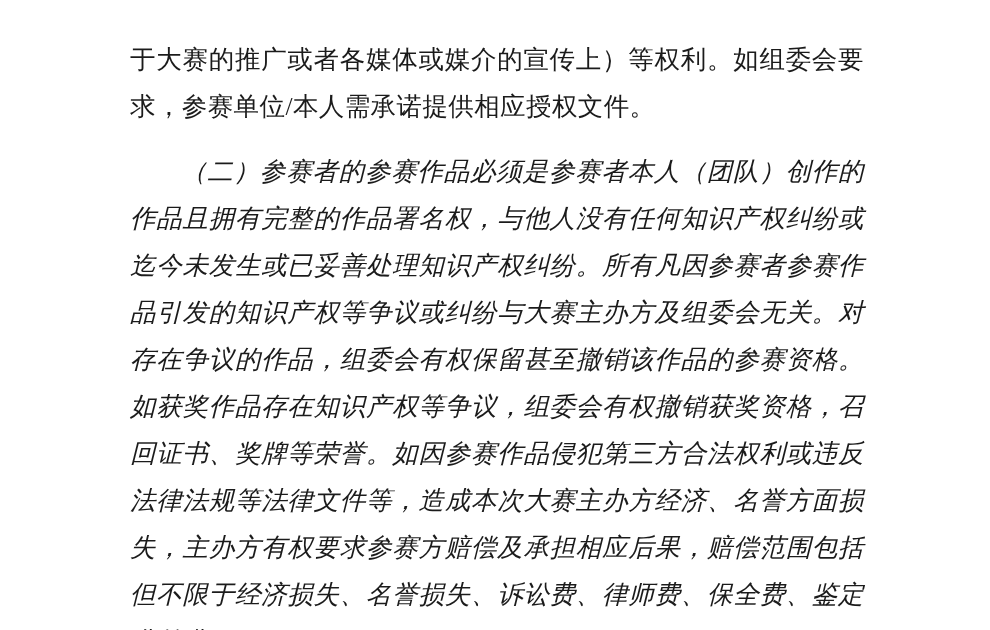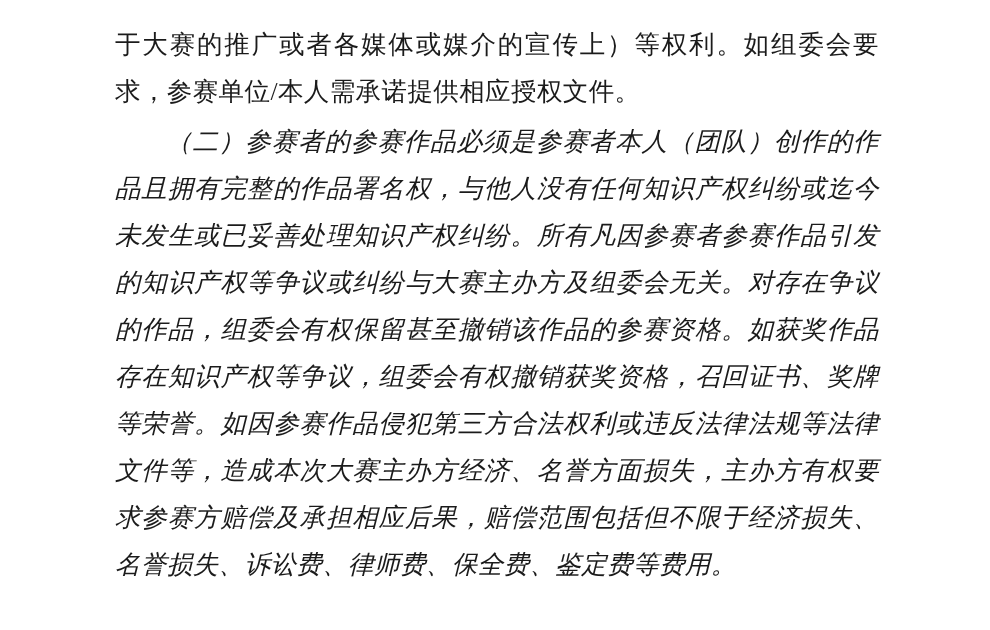--- a/index.html
+++ b/index.html
@@ -22,21 +22,21 @@
   }
   .doc-body {
     color: #1b1b1b;
     font-size: 25.5px;
     line-height: 47px;
     text-align: justify;
     text-justify: inter-ideograph;
     letter-spacing: 0.4px;
   }
   .para {
-    margin: 3px;
+    margin: 18px;
     padding: 0;
   }
   .para + .para {
     margin-top: 0;
   }
   .indent {
     text-indent: 2em;
     font-style: italic;
   }
 </style>

